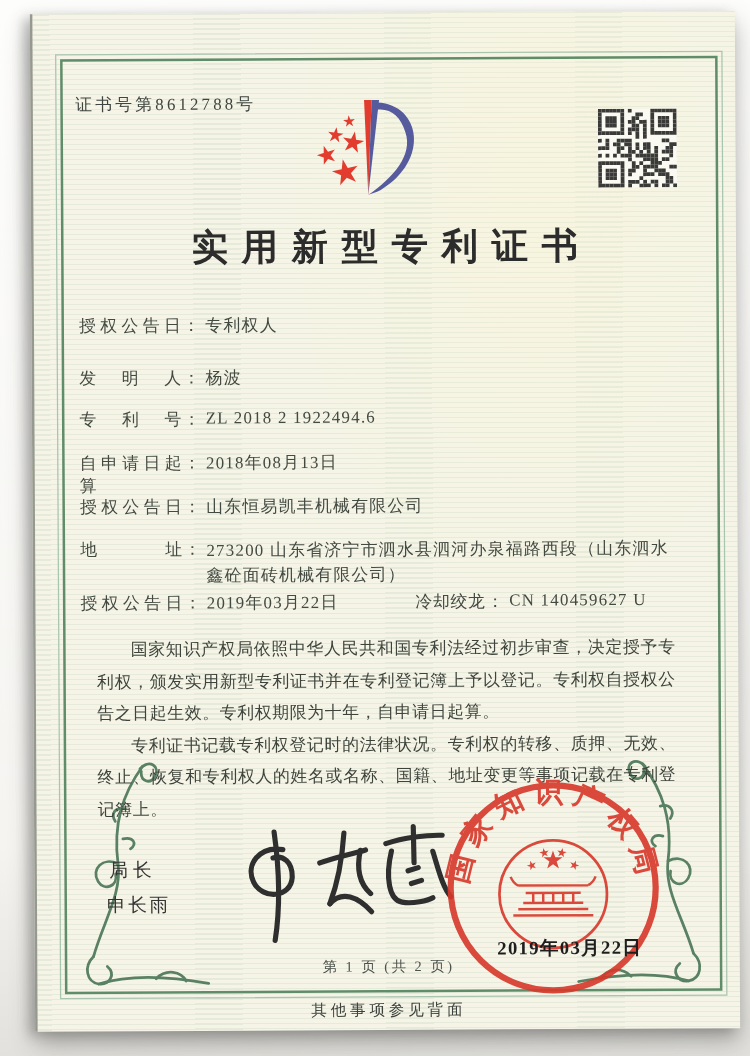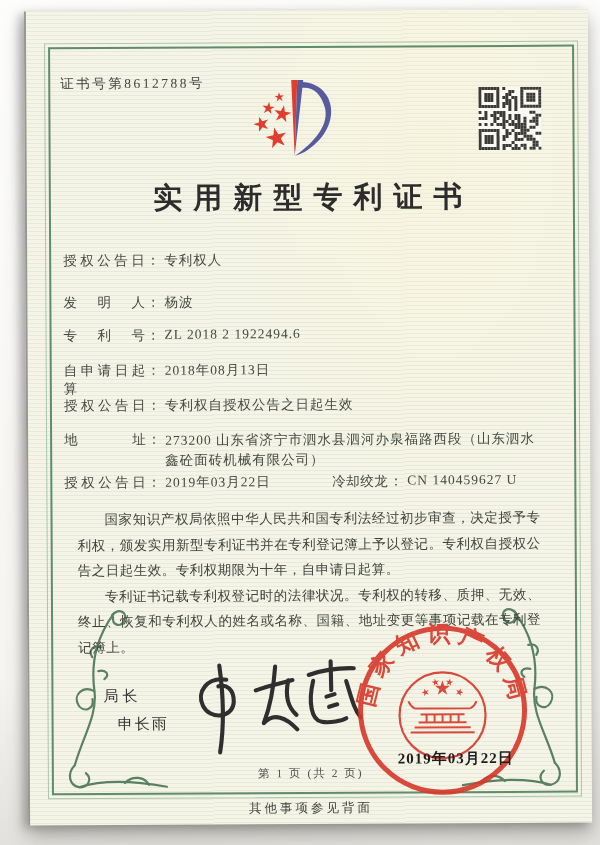--- a/index.html
+++ b/index.html
@@ -24,22 +24,22 @@
   .row{left:36px;width:500px;font-size:13.5px;color:#434a42;letter-spacing:0.5px;}
   .flabel{display:inline-block;width:82px;text-align:justify;text-align-last:justify;
     vertical-align:top;}
   .fcolon{display:inline-block;vertical-align:top;margin:0 4px 0 1px;}
   .fvalue{display:inline-block;vertical-align:top;letter-spacing:1px;}
   .row-addr .fvalue{width:372px;line-height:20px;}
   .pair2{position:absolute;left:268px;top:0;white-space:nowrap;}
   .paras{left:49px;top:496px;width:463px;font-size:13.5px;line-height:25.5px;
     color:#3e443c;text-align:justify;}
   .paras p{margin:0;text-indent:2em;letter-spacing:0.5px;}
-  .dir-title{left:74px;top:676px;font-size:15px;letter-spacing:4px;color:#333;}
-  .dir-name{left:56px;top:704px;font-size:15px;letter-spacing:2px;color:#333;margin-left:32px;}
+  .dir-title{left:58px;top:676px;font-size:15px;letter-spacing:4px;color:#333;}
+  .dir-name{left:56px;top:704px;font-size:15px;letter-spacing:2px;color:#333;}
   .sig{left:160px;top:648px;}
   .seal{left:323px;top:611px;opacity:.9;}
   .seal-date{left:368px;top:740px;font-size:15px;letter-spacing:1px;color:#1e1e1e;
     font-weight:600;z-index:5;}
   .page-no{left:0;top:756px;width:100%;text-align:center;font-size:11.5px;
     letter-spacing:2px;color:#4c524c;}
   .back-note{left:0;top:790px;width:100%;text-align:center;font-size:12.5px;
     letter-spacing:3px;color:#3c423c;}
   .qr{left:452px;top:78px;}
   .logo{left:212px;top:56px;}
@@ -340,21 +340,21 @@
     <div class="abs row" style="top:283px">
       <span class="flabel">发明人</span><span class="fcolon">：</span><span class="fvalue">杨波</span>
     </div>
     <div class="abs row" style="top:316px">
       <span class="flabel">专利号</span><span class="fcolon">：</span><span class="fvalue">ZL 2018 2 1922494.6</span>
     </div>
     <div class="abs row" style="top:351px">
       <span class="flabel">自申请日起算</span><span class="fcolon">：</span><span class="fvalue">2018年08月13日</span>
     </div>
     <div class="abs row" style="top:386px">
-      <span class="flabel">授权公告日</span><span class="fcolon">：</span><span class="fvalue">专利权自授权公告之日起生效</span>
+      <span class="flabel">授权公告日</span><span class="fcolon">：</span><span class="fvalue">山东恒易凯丰机械有限公司</span>
     </div>
     <div class="abs row row-addr" style="top:420px">
       <span class="flabel">地址</span><span class="fcolon">：</span><span class="fvalue">273200 山东省济宁市泗水县泗河办泉福路西段（山东泗水鑫砼面砖机械有限公司）</span>
     </div>
     <div class="abs row" style="top:463px">
       <span class="flabel">授权公告日</span><span class="fcolon">：</span><span class="fvalue">2019年03月22日</span>
       <span class="pair2">
         <span>冷却绞龙</span><span class="fcolon">：</span><span class="fvalue">CN 140459627 U</span>
       </span>
     </div>

